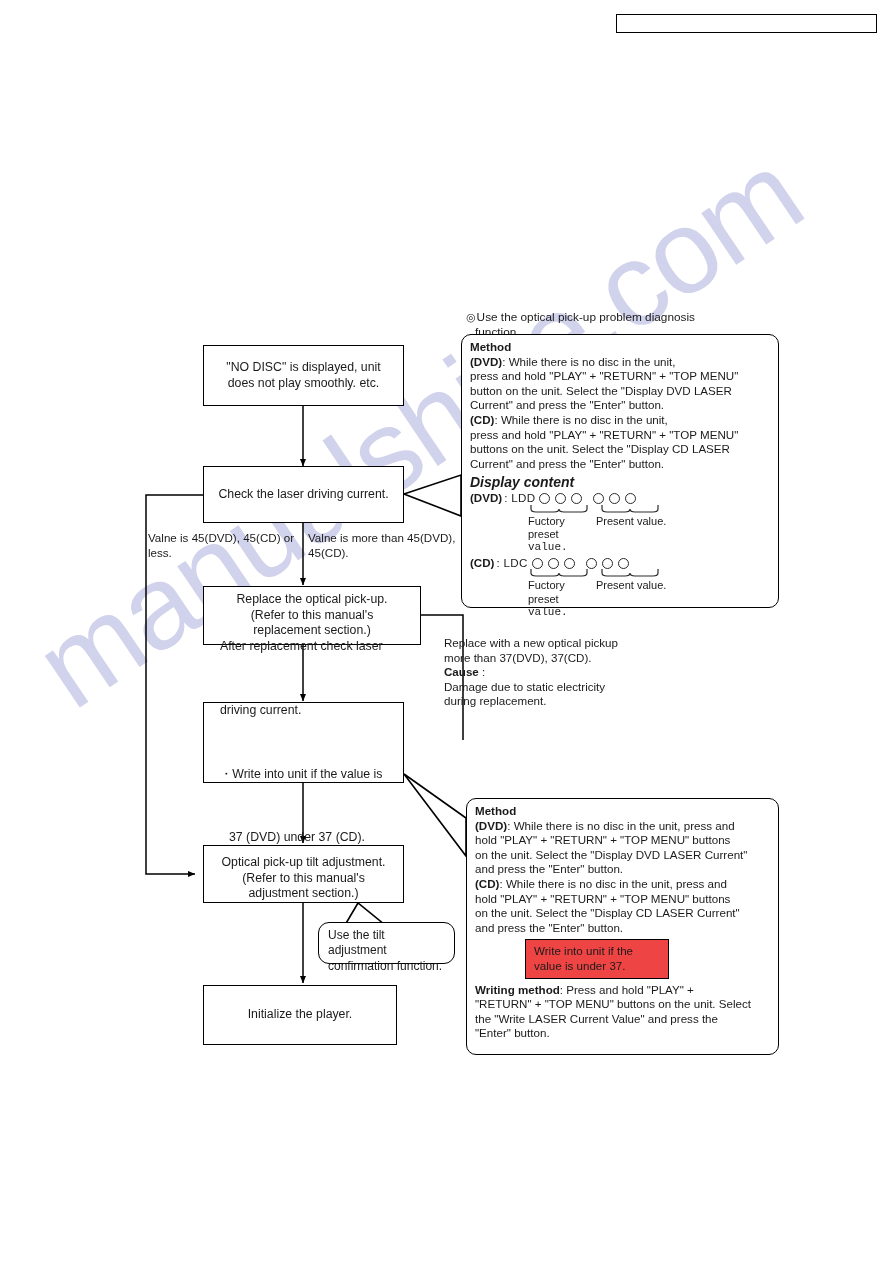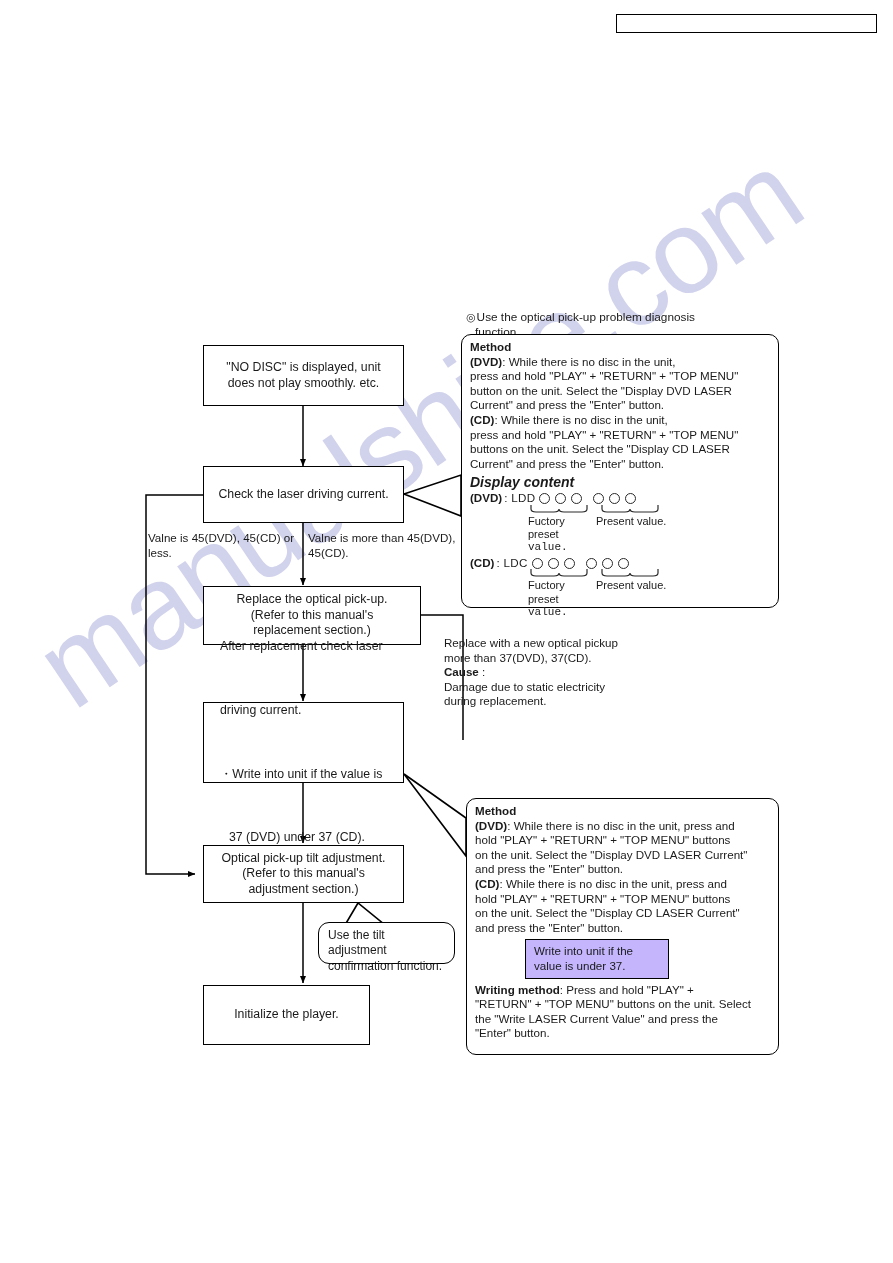--- a/index.html
+++ b/index.html
@@ -175,21 +175,21 @@
   }
 
   .inner-box {
     border: 1.5px solid #000;
     box-sizing: border-box;
     width: 144px;
     margin: 4px 0 4px 50px;
     padding: 4px 8px;
     font-size: 11.6px;
     line-height: 14.6px;
-    background: #c4b5fd;
+    background: #ef4444;
   }
 </style>
 </head>
 <body>
 
 <div id="page">
 
   <div class="watermark">
     <span>manualshive.com</span>
   </div>
@@ -250,32 +250,32 @@
     <span class="ln">replacement section.)</span>
   </div>
 
   <div class="flowbox padleft" style="left:203px; top:702px; width:201px; height:81px;gap:48px;">
     <span class="ln">After replacement check laser</span>
     <span class="ln">driving current.</span>
     <span class="ln">・Write into unit if the value is</span>
     <span class="ln" style="padding-left:9px;">37 (DVD) under 37 (CD).</span>
   </div>
 
-  <div class="flowbox center" style="left:203px; top:845px; width:201px; height:58px;">
+  <div class="flowbox center" style="left:203px; top:845px; width:201px; height:58px;justify-content:flex-end;">
     <span class="ln">Optical pick-up tilt adjustment.</span>
     <span class="ln">(Refer to this manual's</span>
     <span class="ln">adjustment section.)</span>
   </div>
 
   <div class="bubble" style="left:318px; top:922px; width:137px; height:42px;border-radius:11px;">
     <span class="ln">Use the tilt adjustment</span>
     <span class="ln">confirmation function.</span>
   </div>
 
-  <div class="flowbox center" style="left:203px; top:985px; width:167px; height:60px;">
+  <div class="flowbox center" style="left:203px; top:985px; width:194px; height:60px;">
     <span class="ln">Initialize the player.</span>
   </div>
 
   <div class="bullet-head" style="left:466px; top:302px; width:330px;margin-top:8px;">
     <span class="glyph">◎</span><span>Use the optical pick-up problem diagnosis</span>
     <span class="l2">function.</span>
   </div>
 
   <div class="panel" style="left:461px; top:334px; width:318px; height:274px;">
     <div class="b">Method</div>

